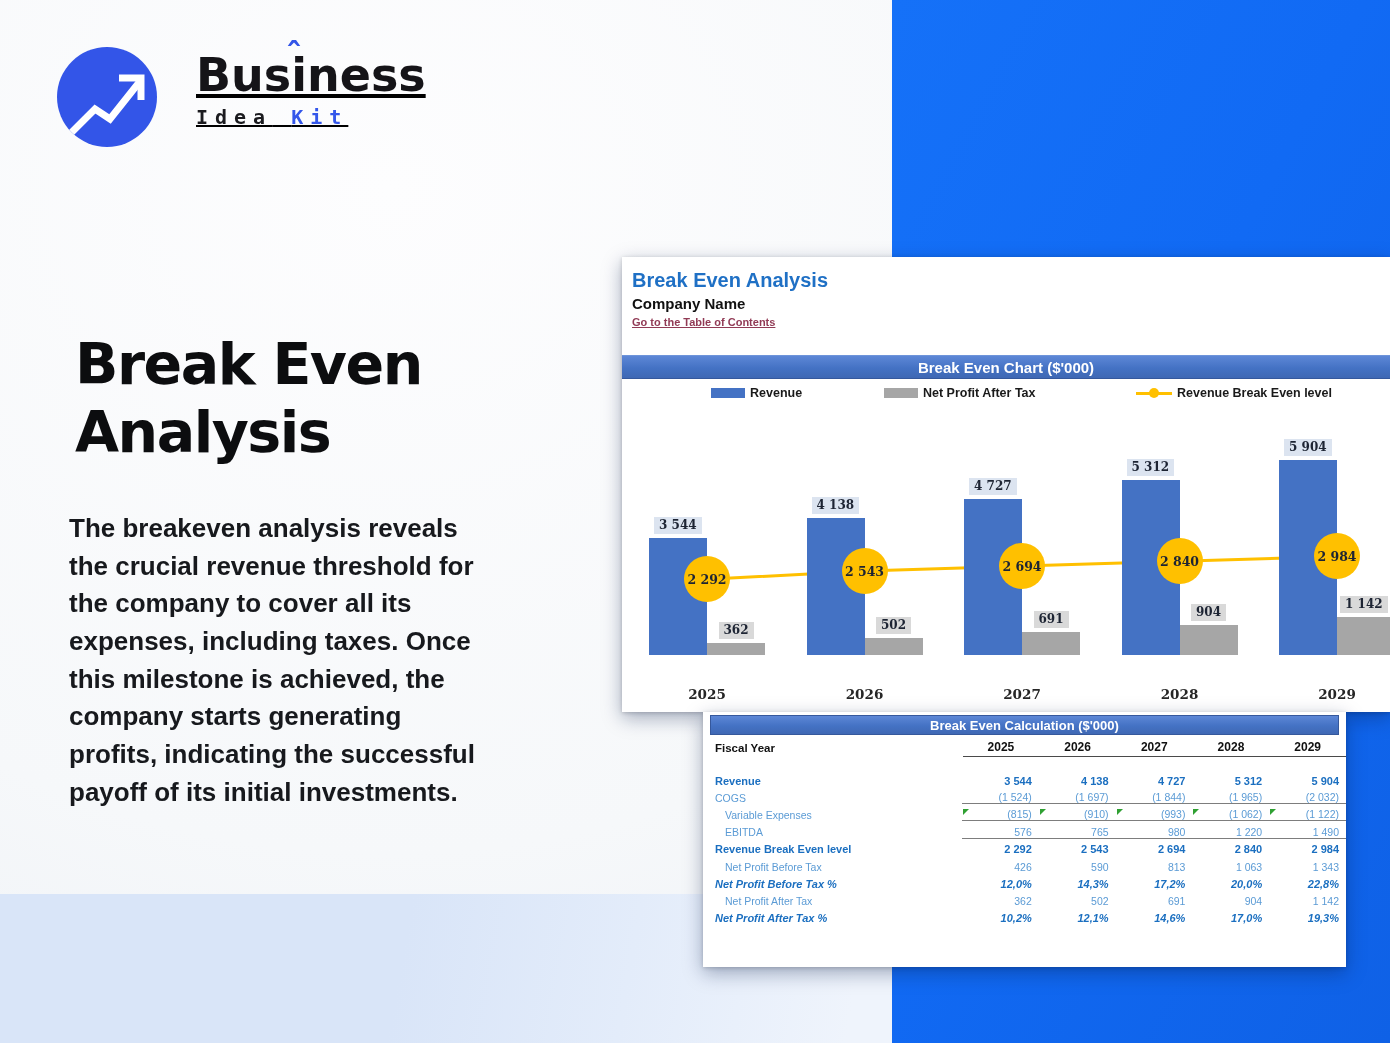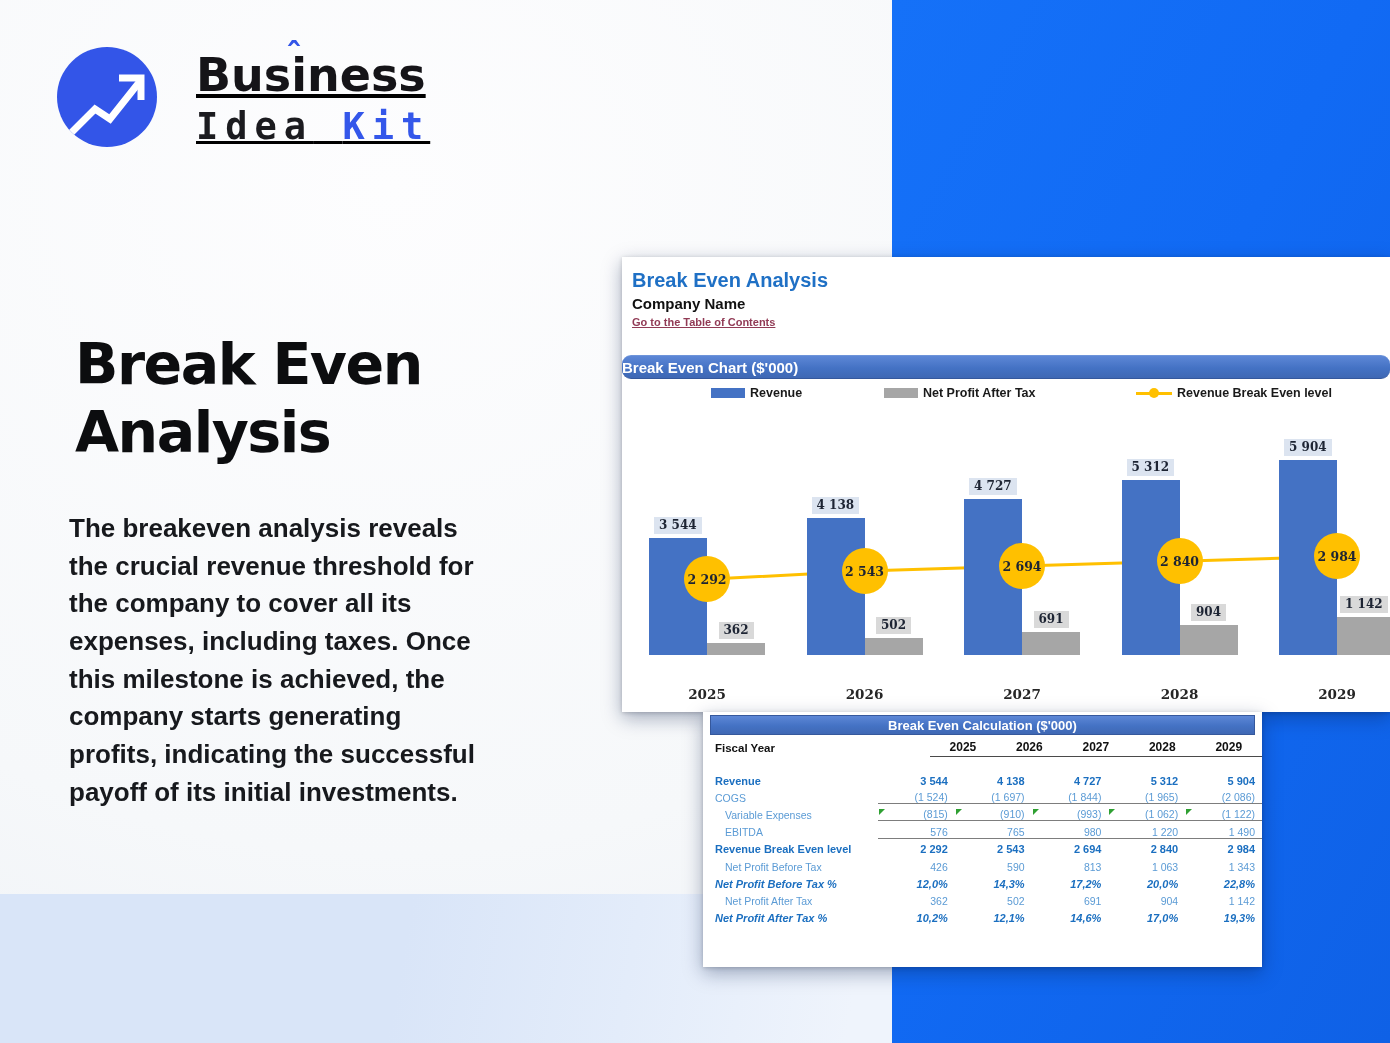--- a/index.html
+++ b/index.html
@@ -12,40 +12,40 @@
   .bg-band{position:absolute;left:0;top:894px;width:892px;height:149px;
            background:linear-gradient(100deg,#d9e5f8 45%,#e3ecfa 70%,#eff4fc 95%);}
   
   .logo-icon{position:absolute;left:57px;top:47px;width:100px;height:100px;}
   .brand{position:absolute;left:196px;top:52px;text-decoration:underline;}
   .brand-l1{position:relative;font-family:"DejaVu Sans",sans-serif;font-weight:800;
             font-size:46px;line-height:1;color:#151418;letter-spacing:0;}
   .brand-caret{position:absolute;left:86px;top:-14px;width:24px;text-align:center;
                color:#3355e8;font-size:34px;font-weight:800;}
   .brand-l2{margin-top:7px;font-family:"DejaVu Sans Mono",monospace;font-weight:700;
-            font-size:37px;letter-spacing:7px;color:#1b1b1f;}
+            font-size:20px;letter-spacing:7px;color:#1b1b1f;}
   .brand-kit{color:#3457ea;}
   
   .hero-title{position:absolute;left:57px;top:312px;width:520px;margin:18px;
               font-family:"DejaVu Sans",sans-serif;font-weight:800;font-size:57px;
               line-height:1.2;letter-spacing:-1.5px;color:#0c0d0f;white-space:pre-line;}
   .hero-desc{position:absolute;left:57px;top:498px;width:530px;margin:12px;
              font-size:26px;font-weight:700;line-height:1.45;color:#17191d;white-space:pre-line;}
   
   .panel{position:absolute;background:#fff;box-shadow:0 6px 18px rgba(8,30,75,.35),0 1px 4px rgba(0,0,0,.18);}
   .chart-panel{left:622px;top:257px;width:768px;height:455px;overflow:hidden;}
-  .table-panel{left:703px;top:712px;width:559px;height:255px;overflow:hidden;}
+  .table-panel{left:703px;top:712px;width:643px;height:255px;overflow:hidden;}
   .sheet-title{position:absolute;left:10px;top:12px;font-size:20px;font-weight:700;color:#1f70c5;}
   .sheet-company{position:absolute;left:10px;top:38px;font-size:15px;font-weight:700;color:#101010;}
   .sheet-link{position:absolute;left:10px;top:59px;font-size:11px;font-weight:700;
               color:#913a55;text-decoration:underline;cursor:pointer;text-align:right;}
   .chart-titlebar{position:absolute;left:0;top:98px;width:100%;height:24px;line-height:24px;
-                  text-align:left;color:#fff;font-weight:700;font-size:15px;
+                  text-align:center;color:#fff;font-weight:700;font-size:15px;
                   background:linear-gradient(#5d87d6,#4472c4 55%,#3f68b4);
-                  border-top:1px solid #6e94da;border-bottom:1px solid #35589c;box-sizing:border-box;border-radius:9px;}
+                  border-top:1px solid #6e94da;border-bottom:1px solid #35589c;box-sizing:border-box;}
   .legend-item{position:absolute;top:128px;height:16px;display:flex;align-items:center;
                font-size:12.5px;font-weight:700;color:#1a1a1a;}
   .sw{display:inline-block;width:34px;height:10px;margin-right:5px;}
   .sw-rev{background:#4472c4;}
   .sw-npat{background:#a6a6a6;}
   .sw-line{position:relative;width:36px;height:10px;margin-right:5px;}
   .sw-line .ln{position:absolute;left:0;top:4px;width:36px;height:3px;background:#ffc000;}
   .sw-line .dot{position:absolute;left:13px;top:0;width:10px;height:10px;border-radius:50%;background:#ffc000;}
   
   .bar{position:absolute;}
@@ -195,21 +195,21 @@
           <div class="t-cell">4 727</div>
           <div class="t-cell">5 312</div>
           <div class="t-cell">5 904</div>
         </div>
         <div class="t-row light uline">
           <div class="t-label">COGS</div>
           <div class="t-cell">(1 524)</div>
           <div class="t-cell">(1 697)</div>
           <div class="t-cell">(1 844)</div>
           <div class="t-cell">(1 965)</div>
-          <div class="t-cell">(2 086)</div>
+          <div class="t-cell">(2 032)</div>
         </div>
         <div class="t-row light indent uline">
           <div class="t-label">Variable Expenses</div>
           <div class="t-cell">(815)<span class="tri"></span></div>
           <div class="t-cell">(910)<span class="tri"></span></div>
           <div class="t-cell">(993)<span class="tri"></span></div>
           <div class="t-cell">(1 062)<span class="tri"></span></div>
           <div class="t-cell">(1 122)<span class="tri"></span></div>
         </div>
         <div class="t-row light indent uline">

